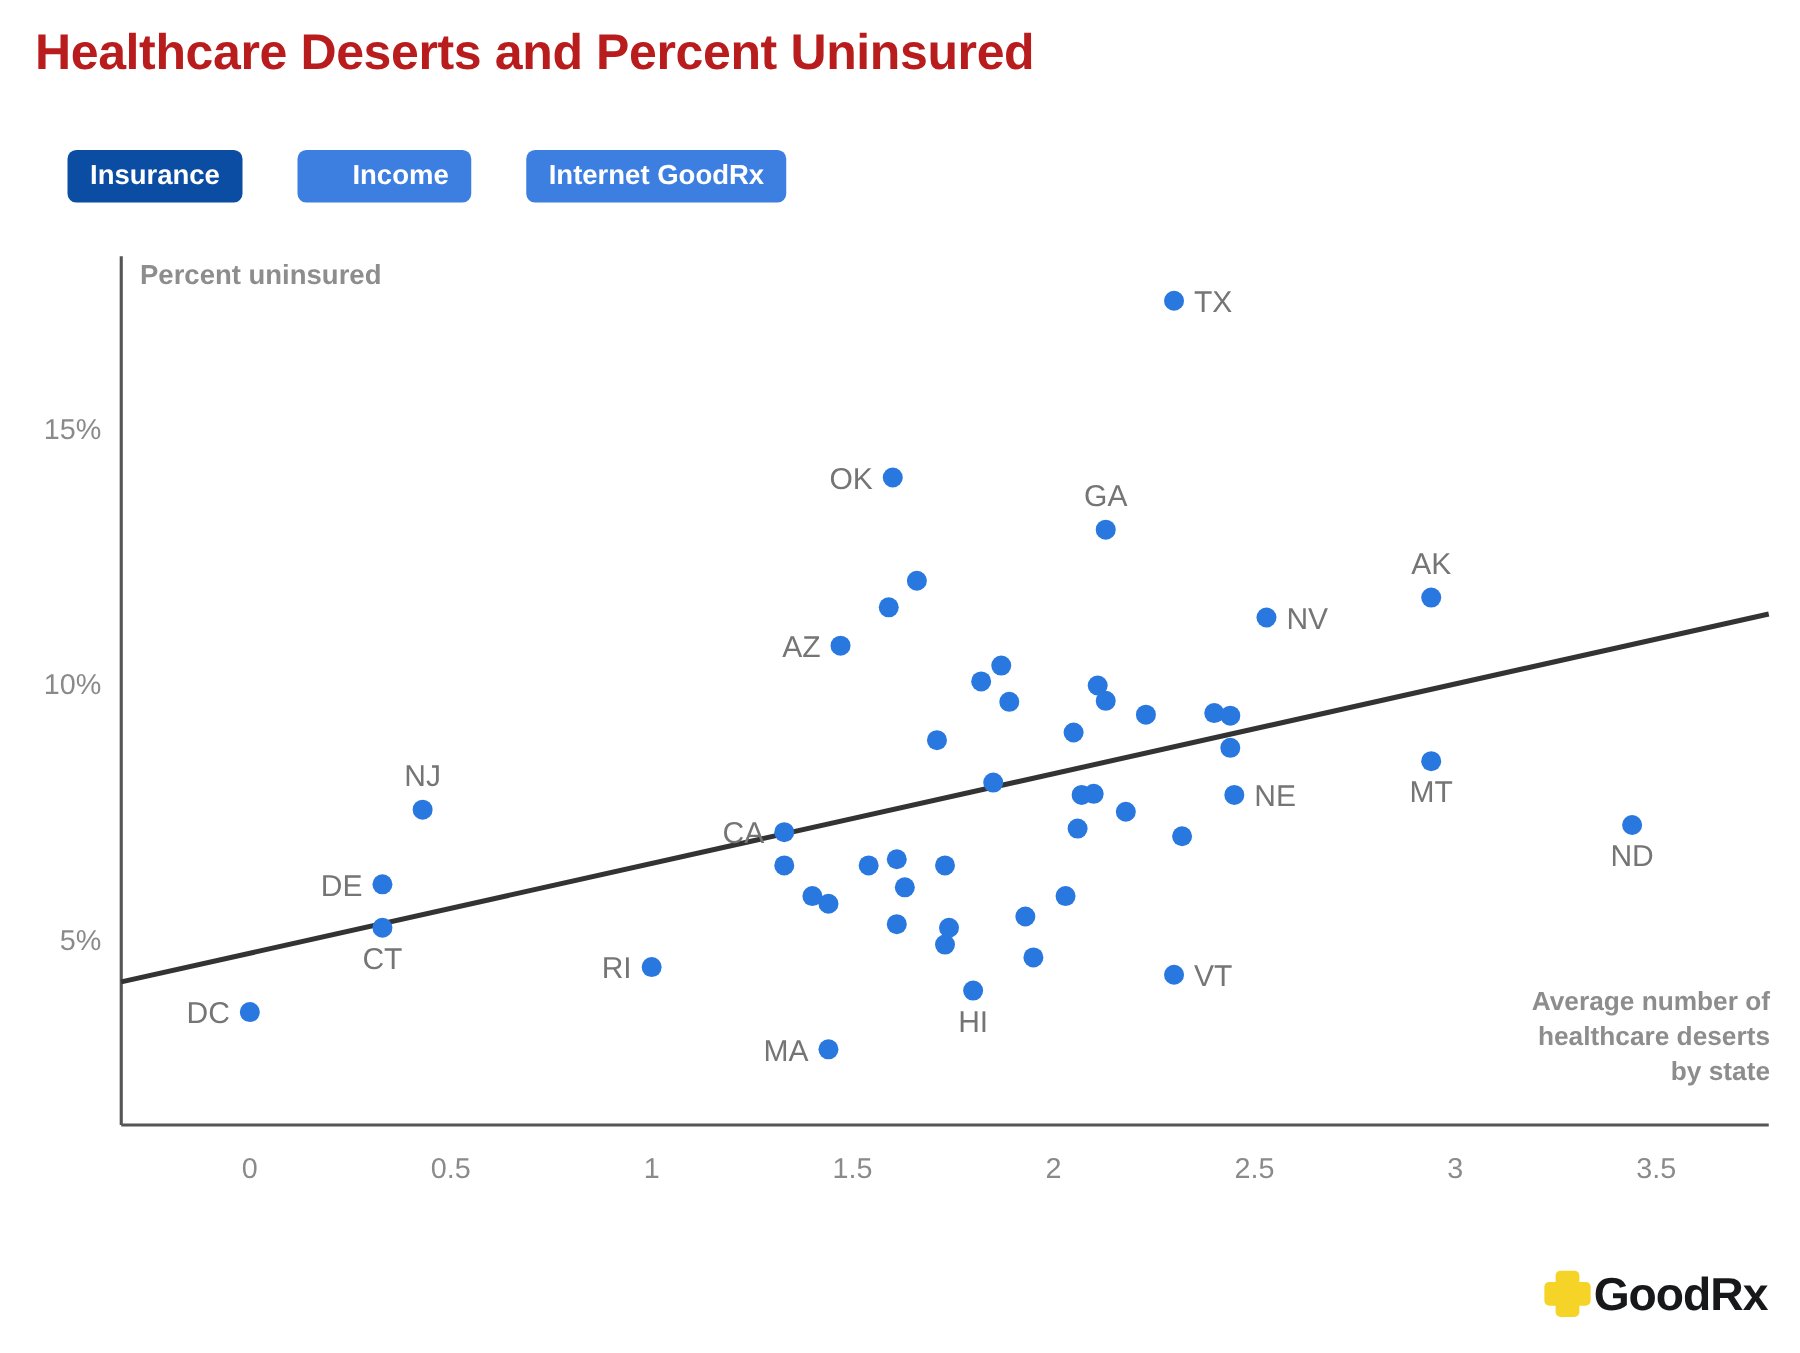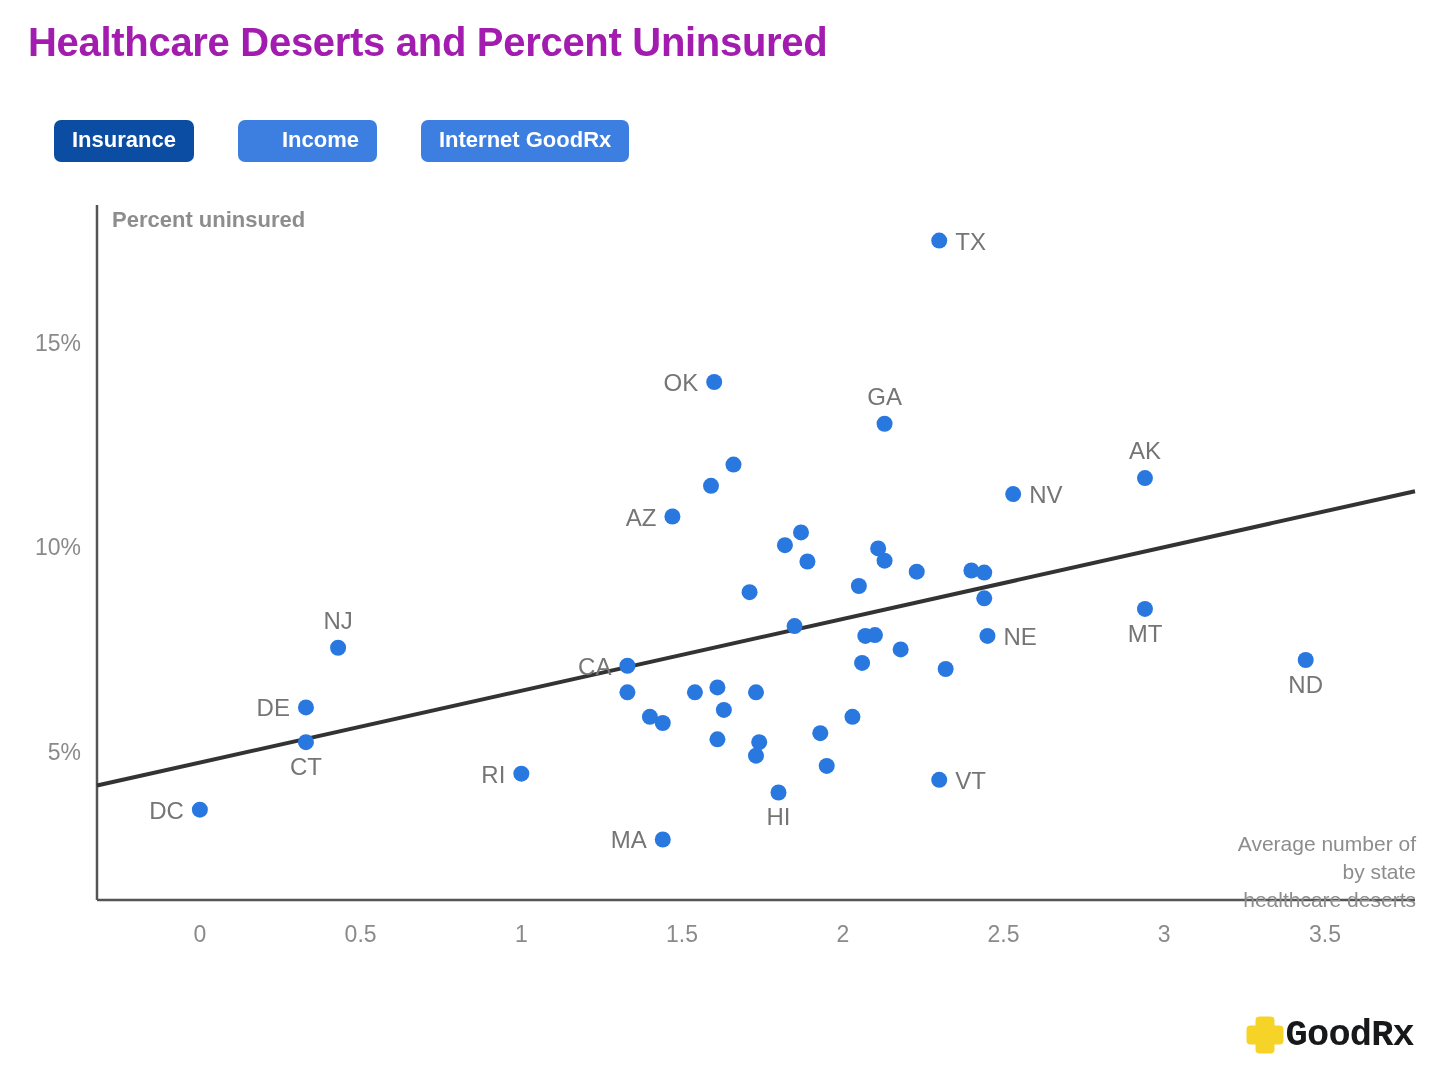--- a/index.html
+++ b/index.html
@@ -12,21 +12,21 @@
     font-family: "Liberation Sans", sans-serif;
     overflow: hidden;
     position: relative;
   }
   #title {
     position: absolute;
     left: 28px;
     top: 20px;
     font-size: 40px;
     font-weight: bold;
-    color: #a21caf;
+    color: #b91c1c;
     letter-spacing: -0.3px;
     white-space: nowrap;
   }
   #tabs {
     position: absolute;
     left: 24px;
     top: 120px;
     display: flex;
     gap: 14px;
   }
@@ -66,36 +66,35 @@
     fill: #8d8d8d;
   }
   text.pointlabel {
     font-family: "Liberation Sans", sans-serif;
     font-size: 24px;
     fill: #757575;
   }
   #axisnote {
     position: absolute;
     right: 24px;
-    top: 830px;
+    top: 788px;
     width: 330px;
     text-align: right;
     font-size: 21px;
-    font-weight: normal;
+    font-weight: bold;
     line-height: 1.33;
     color: #8d8d8d;
   }
   #brand {
     position: absolute;
     right: 26px;
     bottom: 26px;
     display: flex;
     align-items: center;
     gap: 0;
-    font-family: Liberation Mono, monospace;
   }
   #brand .wordmark {
     font-size: 37px;
     font-weight: bold;
     color: #17181a;
     letter-spacing: -0.8px;
     line-height: 1;
   }
 </style>
 </head>
@@ -202,22 +201,22 @@
         <text x="1305.7024390243903" y="693.0205882352941" class="pointlabel" text-anchor="middle">ND</text>
       </g>
     <g id="svg-inner">
         <text x="112" y="227" class="ylabel-inner" text-anchor="start">Percent uninsured</text>
       </g>
   </svg>
 </div>
 
 <div id="axisnote">
   <div>Average number of</div>
+  <div>healthcare deserts</div>
   <div>by state</div>
-  <div>healthcare deserts</div>
 </div>
 
 <div id="brand">
   <svg width="42" height="42" viewBox="0 0 42 42">
     <path id="brandmark" d="M15.5 2.5 h11 a4 4 0 0 1 4 4 v5 h5 a4 4 0 0 1 4 4 v11 a4 4 0 0 1 -4 4 h-5 v5 a4 4 0 0 1 -4 4 h-11 a4 4 0 0 1 -4 -4 v-5 h-5 a4 4 0 0 1 -4 -4 v-11 a4 4 0 0 1 4 -4 h5 v-5 a4 4 0 0 1 4 -4 z" fill="#f5d327"></path>
   </svg>
   <div class="wordmark" style="color: rgb(23, 24, 26);">GoodRx</div>
 </div>
 
 </body></html>

